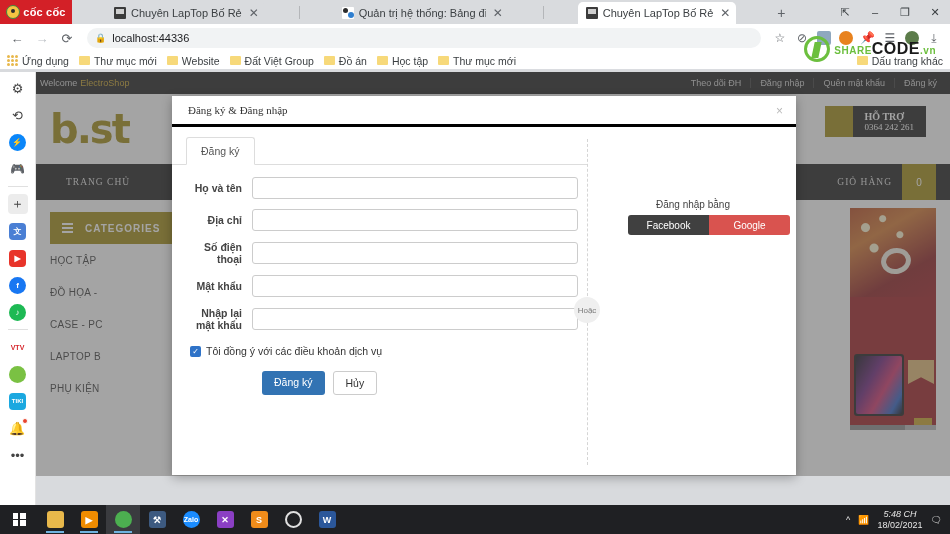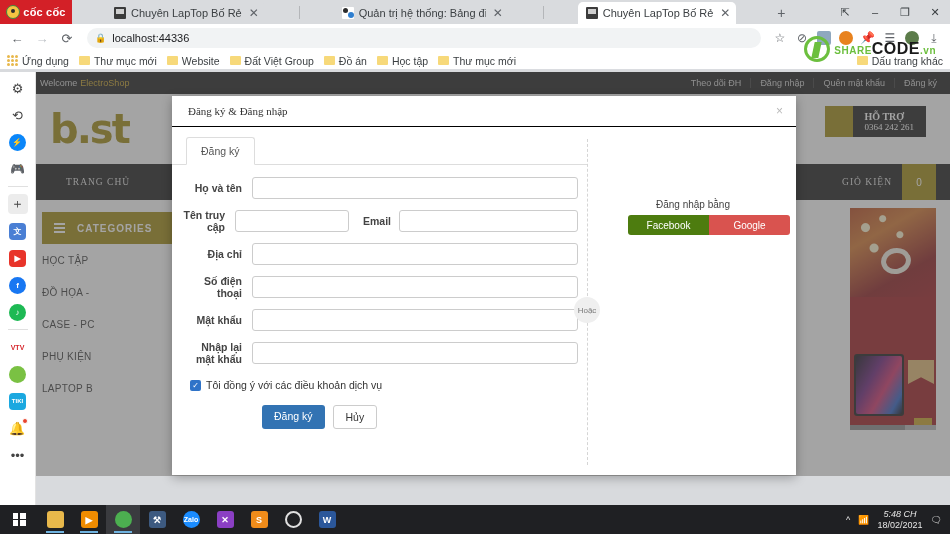--- a/index.html
+++ b/index.html
@@ -129,21 +129,21 @@
              padding:0 14px; color:#dcdcdc; }
   .mainnav .item { font-size:9.5px; letter-spacing:1px; padding:0 16px;
                    font-family:"Liberation Serif", serif; }
   .cartbox { margin-left:auto; display:flex; align-items:stretch; height:36px; }
   .cartbox .cl { display:flex;align-items:center; font-size:9.5px; letter-spacing:1px;
                  padding:0 10px; font-family:"Liberation Serif", serif;}
   .cartbox .cn { background:#a08a10; color:#fff; display:flex; align-items:center;
                  justify-content:center; width:34px; font-size:10px; }
 
   .body-area { position:relative; height:calc(100% - 128px); background:#fff; }
-  .catside { position:absolute; left:6px; top:12px; width:150px; }
+  .catside { position:absolute; left:14px; top:12px; width:150px; }
   .cathead { height:32px; background:#a08a10; color:#fff; display:flex; align-items:center;
              gap:12px; padding:0 12px; font-size:10px; font-weight:bold; letter-spacing:1px;}
   .hamb { display:flex; flex-direction:column; gap:2.5px; }
   .hamb i { width:11px;height:1.6px;background:#fff;display:block;}
   .catlist .ci { height:32px; display:flex; align-items:center; font-size:10px;
                  color:#3b3b3b; letter-spacing:.3px; }
 
   .banner { position:absolute; right:14px; top:8px; width:86px; height:222px;
             overflow:hidden; background:#9e1b20; }
   .banner .xmas { position:absolute; inset:0 0 60% 0;
@@ -185,21 +185,21 @@
   .wm-logo .gtext { font-size:16px; font-weight:bold; color:#4a4a4a; letter-spacing:.5px;}
   .wm-logo .gtext b{color:#1a1a1a;}
   .wm-logo .gtext span{color:#6cbf3e; font-size:10px;}
 
   
   .modal {
     position:absolute; left:172px; top:96px; width:624px; height:379px;
     background:#fff; z-index:60; box-shadow:0 3px 10px rgba(0,0,0,.28);
     display:flex; flex-direction:column;
   }
-  .modal-head { height:31px; border-bottom:1px solid #000000; display:flex;
+  .modal-head { height:31px; border-bottom:3px solid #000000; display:flex;
                 align-items:center; padding:0 16px; position:relative; }
   .modal-title { font-size:11px; color:#333; font-family:"Liberation Serif", serif;}
   .modal-x { position:absolute; right:13px; top:8px; color:#b9b9b9; font-size:12px; }
   .modal-body { flex:1; display:flex; position:relative; padding-top:10px;}
   .left-col { width:416px; padding:0 0 0 0; position:relative;}
   .right-col { flex:1; position:relative; }
   .vdivider { position:absolute; left:415px; top:12px; bottom:10px; width:0;
               border-left:1px dashed #d5d5d5; }
   .orbubble { position:absolute; left:402px; top:170px; width:26px;height:26px;
               border-radius:50%; background:#efefef; color:#7a7a7a; font-size:8px;
@@ -223,21 +223,21 @@
          display:flex;align-items:center;justify-content:center;color:#fff;font-size:8px;}
   .chktext { font-size:10.5px; color:#333; }
   .btnrow { display:flex; gap:8px; padding:14px 0 0 80px; }
   .btn { font-size:10.5px; padding:5px 12px; border-radius:3px; }
   .btn.primary { background:#3273b3; color:#fff; }
   .btn.default { background:#fff; color:#333; border:1px solid #ccc; }
 
   .social { position:absolute; left:40px; top:78px; width:162px; display:flex; }
   .social .sbtn { flex:1; height:20px; display:flex; align-items:center;
                   justify-content:center; color:#fff; font-size:10px; }
-  .social .fb { background:#4d7c0f; border-radius:3px 0 0 3px;}
+  .social .fb { background:#404040; border-radius:3px 0 0 3px;}
   .social .gg { background:#d9534f; border-radius:0 3px 3px 0;}
   .sociallbl { position:absolute; left:68px; top:62px; font-size:10px; color:#444; }
 
   
   .taskbar { position:absolute; left:0; right:0; bottom:0; height:29px;
              background:#1f2023; display:flex; align-items:center; }
   .startbtn { width:38px; height:29px; display:flex; align-items:center;
               justify-content:center; }
   .winlogo { width:13px;height:13px;display:grid;grid-template-columns:1fr 1fr;
              grid-template-rows:1fr 1fr; gap:1.5px;}
@@ -419,41 +419,41 @@
         <div class="supportinfo">
           <div class="st">HỖ TRỢ</div>
           <div class="sp">0364 242 261</div>
         </div>
       </div>
     </div>
 
     <div class="mainnav">
       <div class="item">TRANG CHỦ</div>
       <div class="cartbox">
-        <div class="cl">GIỎ KIỆN</div>
+        <div class="cl">GIỎ HÀNG</div>
         <div class="cn">0</div>
       </div>
     </div>
 
     <div class="body-area">
       <div class="catside">
         <div class="cathead">
           <span class="hamb">
               <i></i>
               <i></i>
               <i></i>
             </span>
           <span>CATEGORIES</span>
         </div>
         <div class="catlist">
           <div class="ci">HỌC TẬP</div>
           <div class="ci">ĐỒ HỌA -</div>
           <div class="ci">CASE - PC</div>
+          <div class="ci">LAPTOP B</div>
           <div class="ci">PHỤ KIỆN</div>
-          <div class="ci">LAPTOP B</div>
         </div>
       </div>
 
       <div class="banner">
         <div class="xmas"></div>
         <div class="wreath"></div>
         <div class="laptop">
             <div class="screen"></div>
           </div>
         <div class="ribbon"></div>
@@ -487,26 +487,20 @@
         <div class="tabs">
           <div class="t">Đăng ký</div>
         </div>
 
         <div class="frm">
           <div class="row">
             <div class="lbl">Họ và tên</div>
             <input class="inp" value="" style="">
           </div>
 
-          <div class="row">
-            <div class="lbl">Tên truy cập</div>
-            <input class="inp short" value="" style="">
-            <div class="lbl inline">Email</div>
-            <input class="inp" value="" style="">
-          </div>
 
           <div class="row">
             <div class="lbl">Địa chỉ</div>
             <input class="inp" value="" style="">
           </div>
 
           <div class="row">
             <div class="lbl">Số điện thoại</div>
             <input class="inp" value="" style="">
           </div>

